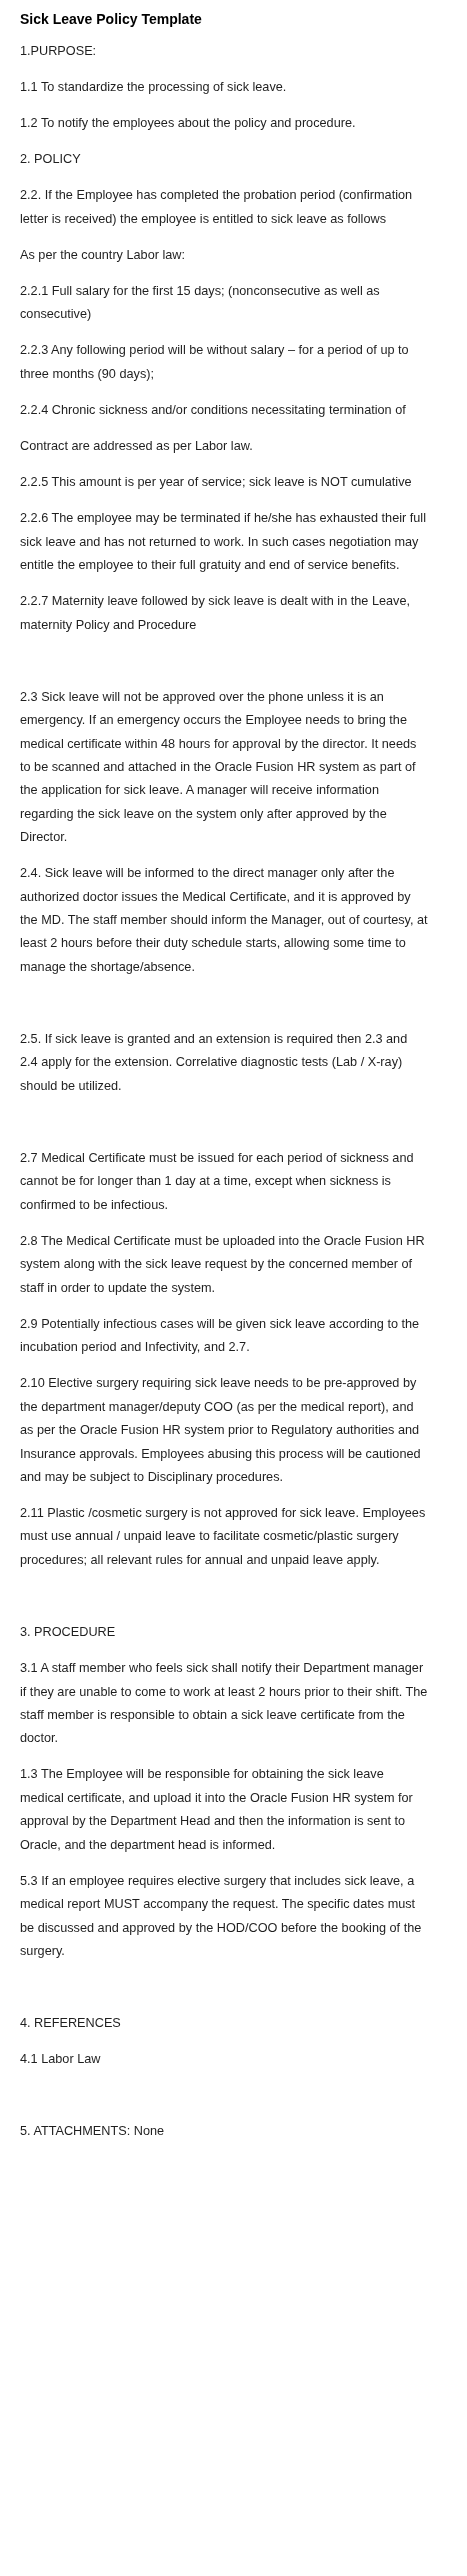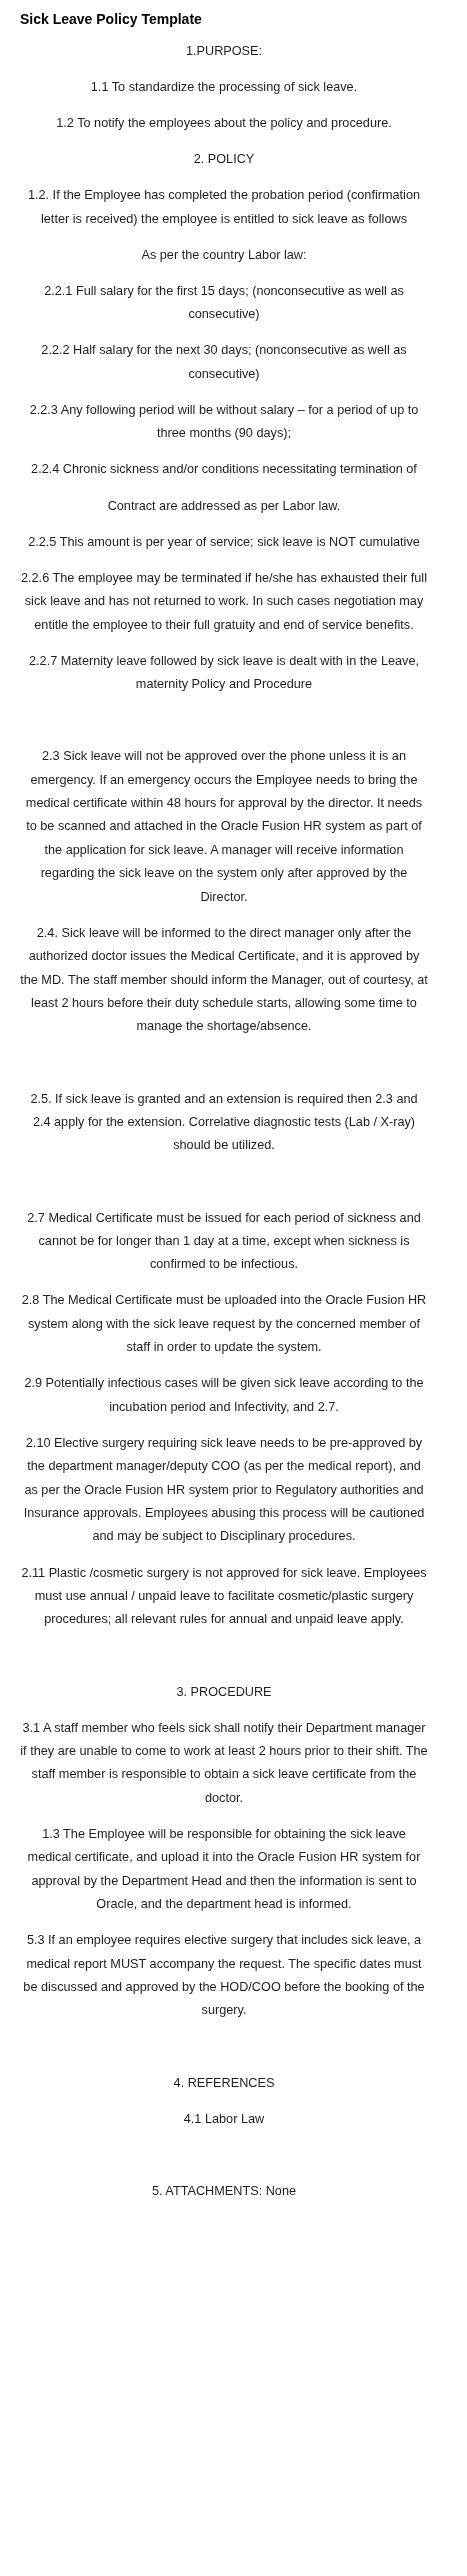--- a/index.html
+++ b/index.html
@@ -24,41 +24,39 @@
     color: #000000;
     margin: 0 0 10.7px 0;
     font-family: "Liberation Sans", sans-serif;
   }
   .para {
     font-size: 12.7px;
     line-height: 23.4px;
     font-weight: 400;
     margin: 0 0 12.7px 0;
     max-width: 408px;
-    text-align: center;
   }
   .spacer {
     height: 23.4px;
     margin: 0 0 12.7px 0;
   }
 </style>
 </head>
 <body>
 
 <div class="page">
   <h1 class="doc-title">Sick Leave Policy Template</h1>
   <div id="doc-body">
       <p class="para">1.PURPOSE:</p>
       <p class="para">1.1 To standardize the processing of sick leave.</p>
       <p class="para">1.2 To notify the employees about the policy and procedure.</p>
       <p class="para">2. POLICY</p>
-      <p class="para">1.2. If the Employee has completed the probation period (confirmation letter is received) the employee is entitled to sick leave as follows</p>
+      <p class="para">2.2. If the Employee has completed the probation period (confirmation letter is received) the employee is entitled to sick leave as follows</p>
       <p class="para">As per the country Labor law:</p>
       <p class="para">2.2.1 Full salary for the first 15 days; (nonconsecutive as well as consecutive)</p>
-      <p class="para">2.2.2 Half salary for the next 30 days; (nonconsecutive as well as consecutive)</p>
       <p class="para">2.2.3 Any following period will be without salary – for a period of up to three months (90 days);</p>
       <p class="para">2.2.4 Chronic sickness and/or conditions necessitating termination of</p>
       <p class="para">Contract are addressed as per Labor law.</p>
       <p class="para">2.2.5 This amount is per year of service; sick leave is NOT cumulative</p>
       <p class="para">2.2.6 The employee may be terminated if he/she has exhausted their full sick leave and has not returned to work. In such cases negotiation may entitle the employee to their full gratuity and end of service benefits.</p>
       <p class="para">2.2.7 Maternity leave followed by sick leave is dealt with in the Leave, maternity Policy and Procedure</p>
       <p class="spacer"></p>
       <p class="para">2.3 Sick leave will not be approved over the phone unless it is an emergency. If an emergency occurs the Employee needs to bring the medical certificate within 48 hours for approval by the director. It needs to be scanned and attached in the Oracle Fusion HR system as part of the application for sick leave. A manager will receive information regarding the sick leave on the system only after approved by the Director.</p>
       <p class="para">2.4. Sick leave will be informed to the direct manager only after the authorized doctor issues the Medical Certificate, and it is approved by the MD. The staff member should inform the Manager, out of courtesy, at least 2 hours before their duty schedule starts, allowing some time to manage the shortage/absence.</p>
       <p class="spacer"></p>

